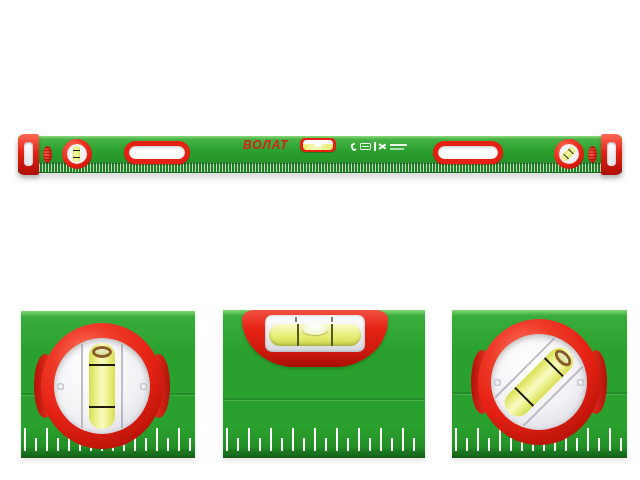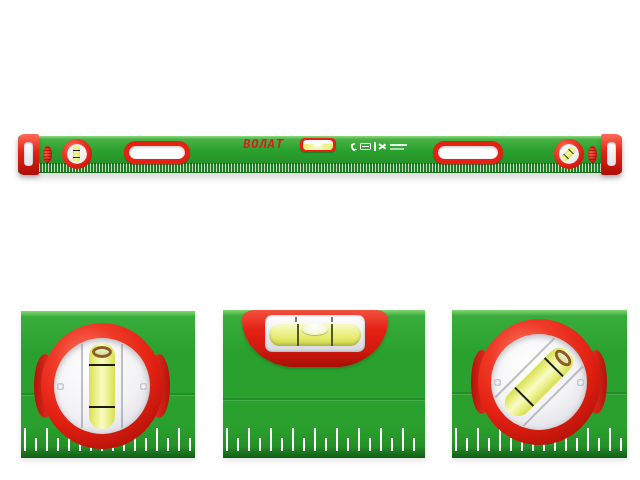--- a/index.html
+++ b/index.html
@@ -1,17 +1,17 @@
 <!DOCTYPE html>
 <html style="--green_main: #2aa12e; --green_light: #83d673; --green_dark: #1e7e22; --green_edge: #125c16; --red_main: #e42113; --red_dark: #a90e06; --red_light: #ff6f5c; --brand_red: #d3201a; --vial_yellow: #eef292; --vial_yellow_deep: #d8df52; --vial_yellow_pale: #f8fbc4; --silver: #f2f2f5; --bubble_ring_brown: #8d5c26; --tick_white: #ffffff;"><head>
 <meta charset="utf-8">
 <style>
   html,body{margin:0;padding:0;background:#fff;}
   .stage{position:relative;width:640px;height:480px;background:#fff;overflow:hidden;
-         font-family:Liberation Mono, monospace;}
+         font-family:Liberation Sans, sans-serif;}
 
   
   .bar{position:absolute;left:18px;top:136px;width:604px;height:37px;}
   .bar-body{position:absolute;inset:0;border-radius:2px;
     background:linear-gradient(180deg,#8ed97e 0%,#46b244 9%,var(--green_main,#2aa12e) 40%,
                #279329 72%,#1d7b21 88%,#186a1c 100%);
     box-shadow:0 5px 7px rgba(0,0,0,.15);}
   .bar-ruler{position:absolute;left:21px;right:21px;bottom:1px;height:8px;
     background-color:var(--green_dark,#1e7e22);
     background-image:repeating-linear-gradient(90deg,rgba(255,255,255,.75) 0 1px,transparent 1px 3px),

